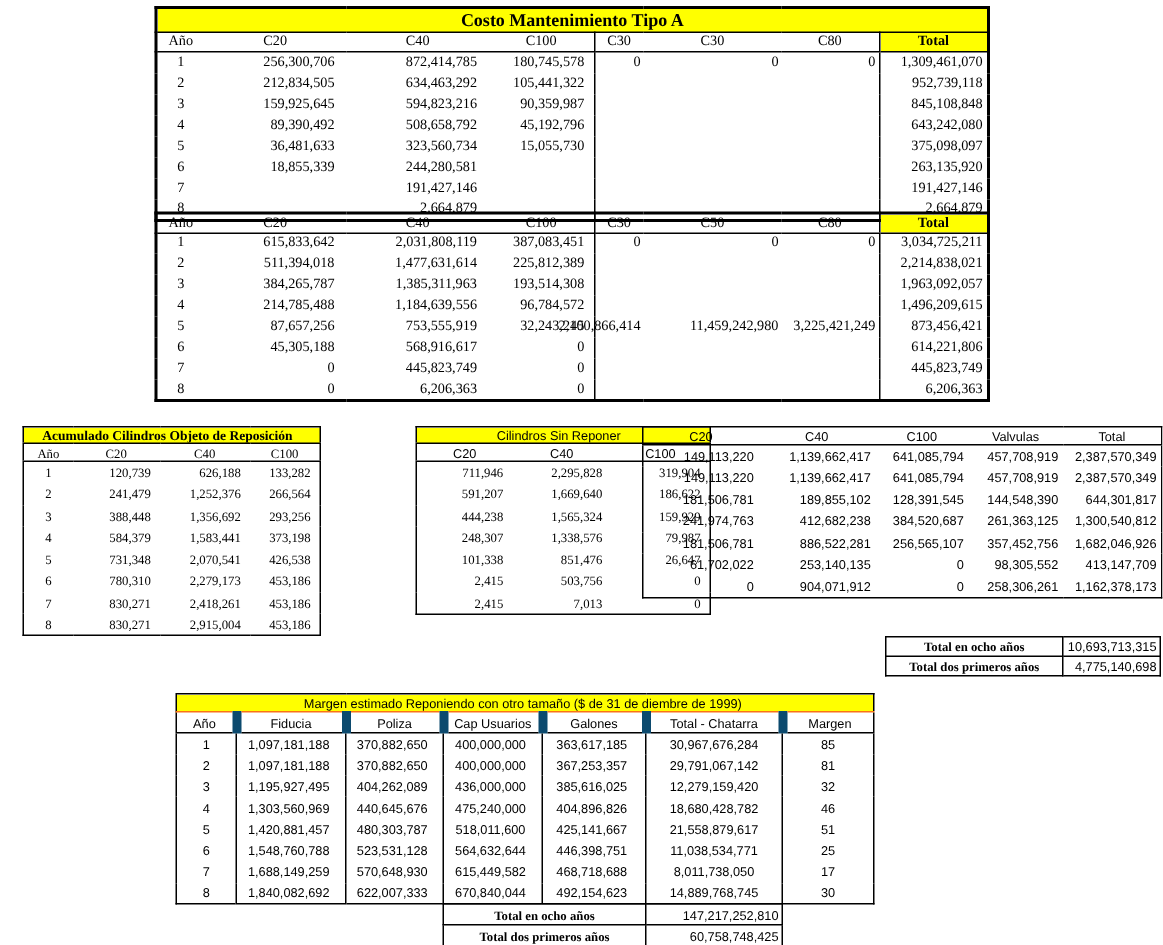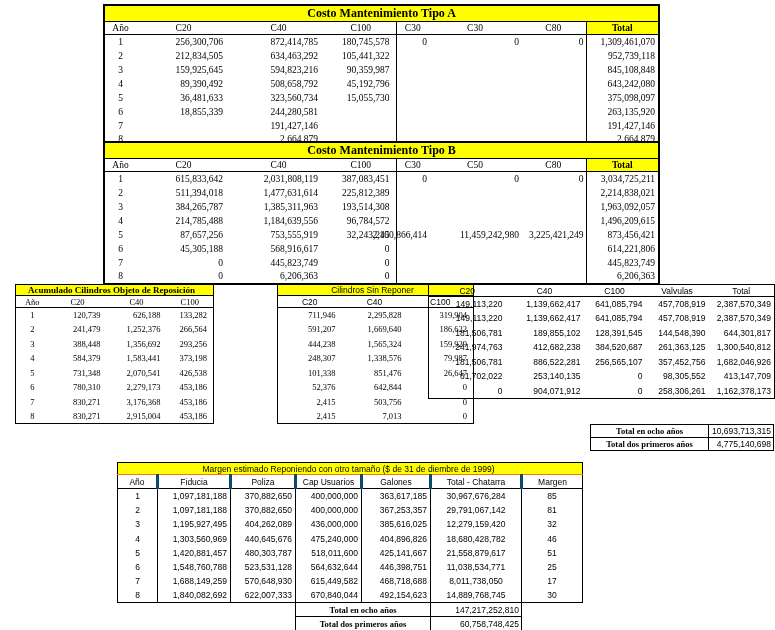--- a/index.html
+++ b/index.html
@@ -40,23 +40,23 @@
 
   
   #t3t{ left:590px; top:424px; width:183px; }
   #t3t td{ border:1px solid #000; height:13px; }
   .tot-label{ font-family:"Liberation Serif",serif; font-weight:bold; font-size:8.5px; text-align:center; }
   .tot-value{ font-family:"Liberation Sans",sans-serif; font-size:8.5px; text-align:right; padding-right:2px; }
 
   
   #tm{ left:117px; top:462px; width:465px; border:1.5px solid #000; font-family:"Liberation Sans",sans-serif; }
   #tm .title td{ height:12px; background:var(--y); text-align:center; font-size:8.5px; border-bottom:1px solid #f97316; }
-  #tm th{ height:14px; font-size:8.5px; text-align:center; border-bottom:1px solid #000; border-left:3px solid #0c4a6e; }
+  #tm th{ height:14px; font-size:8.5px; text-align:center; border-bottom:1px solid #000; border-left:6px solid #0c4a6e; }
   #tm th.c0{ border-left:none; }
-  #tm td{ height:14.3px; font-size:8.5px; text-align:right; padding-right:3px; border-left:1px solid #000; }
+  #tm td{ height:14.3px; font-size:8.5px; text-align:center; padding-right:3px; border-left:1px solid #000; }
   #tm td.c0{ border-left:none; text-align:center; padding-right:0; }
   #tm td.c5,#tm td.c6{ text-align:center; padding-right:0; }
 
   
   #tmt{ left:295px; top:602px; width:226px; }
   #tmt td{ border:1px solid #000; height:14px; }
 </style>
 </head>
 <body>
 
@@ -175,23 +175,20 @@
       <col style="width:32px">
       <col style="width:95px">
       <col style="width:95px">
       <col style="width:70px">
       <col style="width:33px">
       <col style="width:92px">
       <col style="width:65px">
       <col style="width:73px">
     </colgroup>
   <tbody>
-    <tr class="title">
-      <td colspan="8">Costo Mantenimiento Tipo B</td>
-    </tr>
     <tr>
         <th class="c0">Año</th>
         <th class="c1">C20</th>
         <th class="c2">C40</th>
         <th class="c3">C100</th>
         <th class="c4">C30</th>
         <th class="c5">C50</th>
         <th class="c6">C80</th>
         <th class="c7">Total</th>
       </tr>
@@ -331,21 +328,21 @@
       </tr>
       <tr>
         <td class="c0">6</td>
         <td class="c1">780,310</td>
         <td class="c2">2,279,173</td>
         <td class="c3">453,186</td>
       </tr>
       <tr>
         <td class="c0">7</td>
         <td class="c1">830,271</td>
-        <td class="c2">3,176,368</td>
+        <td class="c2">2,418,261</td>
         <td class="c3">453,186</td>
       </tr>
       <tr>
         <td class="c0">8</td>
         <td class="c1">830,271</td>
         <td class="c2">2,915,004</td>
         <td class="c3">453,186</td>
       </tr>
     </tbody>
 </table>
@@ -384,25 +381,20 @@
       </tr>
       <tr>
         <td class="c0">248,307</td>
         <td class="c1">1,338,576</td>
         <td class="c2">79,987</td>
       </tr>
       <tr>
         <td class="c0">101,338</td>
         <td class="c1">851,476</td>
         <td class="c2">26,647</td>
-      </tr>
-      <tr>
-        <td class="c0">52,376</td>
-        <td class="c1">642,844</td>
-        <td class="c2">0</td>
       </tr>
       <tr>
         <td class="c0">2,415</td>
         <td class="c1">503,756</td>
         <td class="c2">0</td>
       </tr>
       <tr>
         <td class="c0">2,415</td>
         <td class="c1">7,013</td>
         <td class="c2">0</td>

